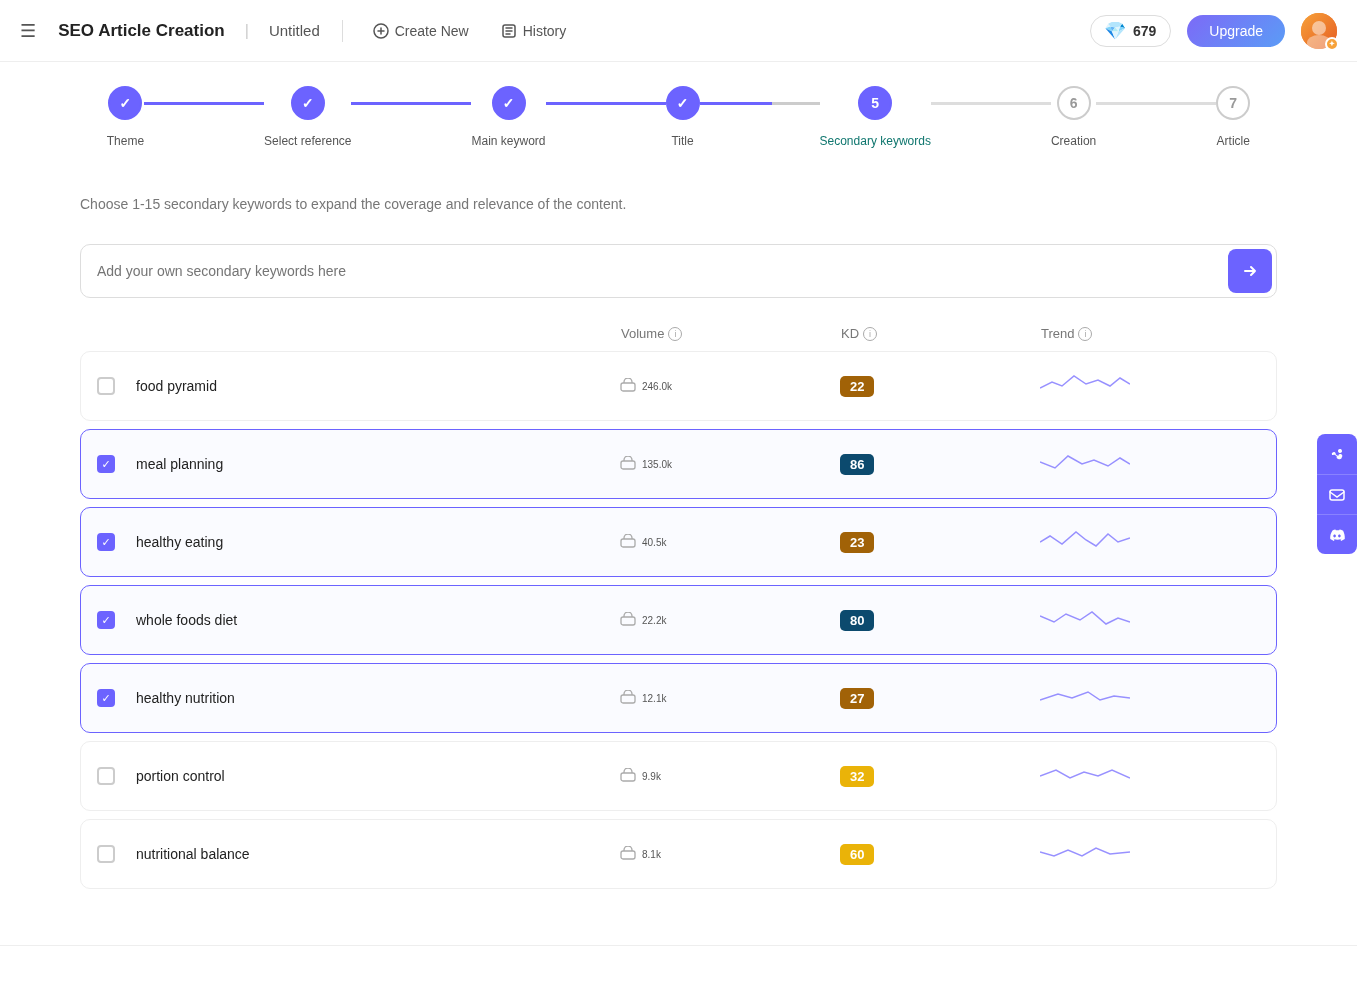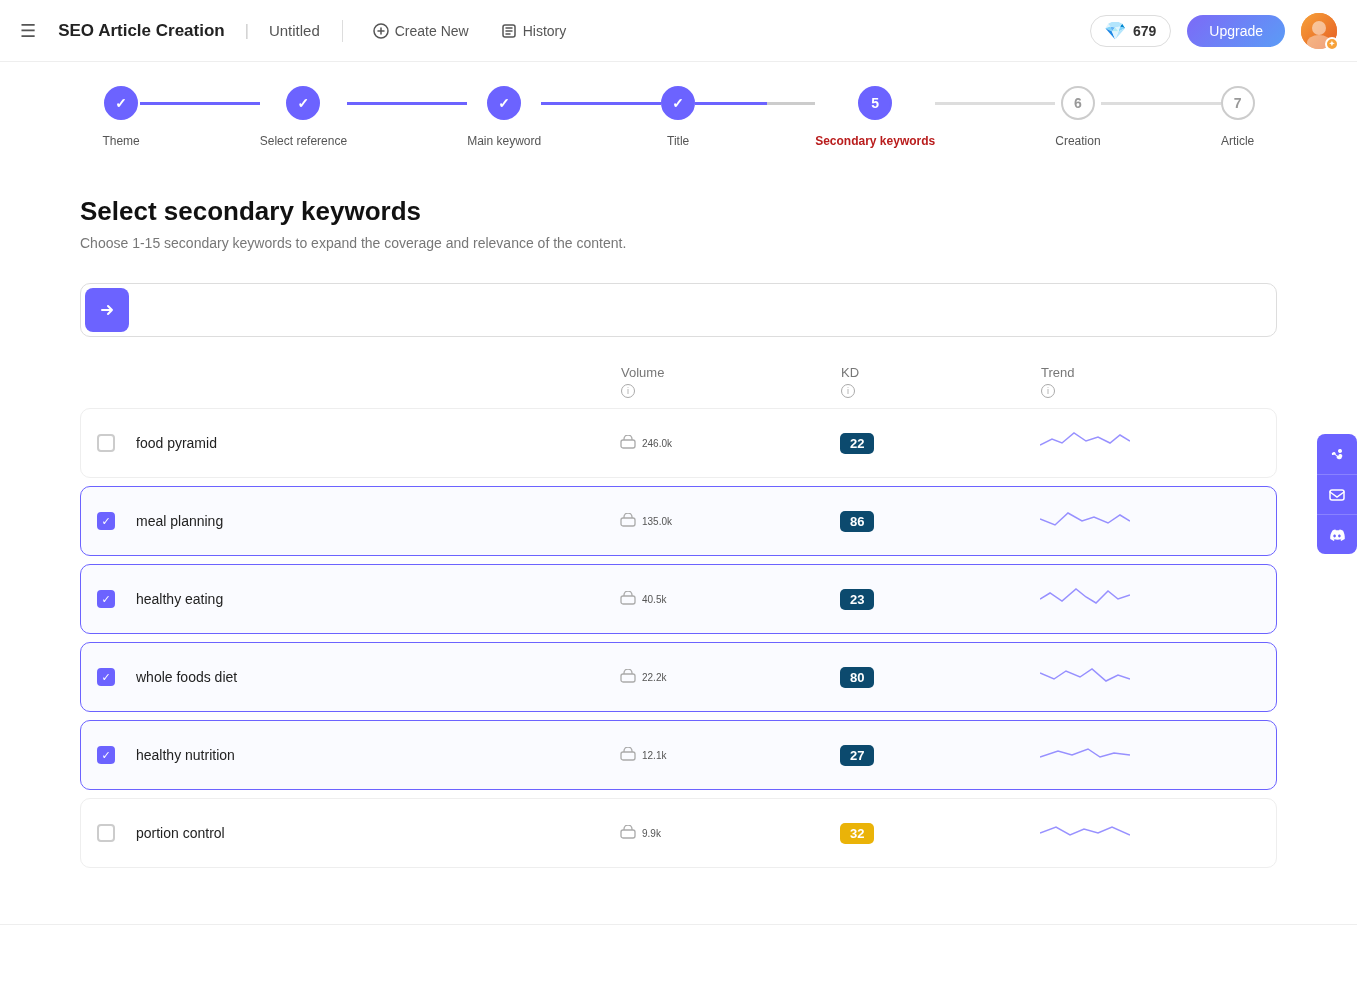--- a/index.html
+++ b/index.html
@@ -36,21 +36,21 @@
     .step-connector.pending { background: #ddd; }
     .step-circle {
       width: 34px; height: 34px; border-radius: 50%;
       display: flex; align-items: center; justify-content: center;
       font-size: 14px; font-weight: 700; border: 2px solid #ccc;
       background: #fff; color: #999;
     }
     .step-circle.done { background: #6c63ff; border-color: #6c63ff; color: #fff; }
     .step-circle.active { background: #6c63ff; border-color: #6c63ff; color: #fff; }
     .step-label { font-size: 12px; margin-top: 14px; text-align: left; color: #555; white-space: nowrap; }
-    .step-label.active { color: #b91c1c; font-weight: 700; }
+    .step-label.active { color: #0f766e; font-weight: 400; }
     .step-label.done { color: #555; }
 
     
     .main { padding: 32px 80px; }
     .page-title { font-size: 26px; font-weight: 700; color: #111; margin-bottom: 8px; }
     .page-desc { font-size: 14px; color: #777; margin-bottom: 32px; }
 
     
     .keyword-input-wrap {
       display: flex; align-items: center;
@@ -68,21 +68,21 @@
     }
 
     
     .kw-table { width: 100%; }
     .kw-header-row {
       display: grid;
       grid-template-columns: 1fr 220px 200px 220px;
       padding: 0 16px 10px;
       font-size: 13px; color: #777;
     }
-    .kw-header-cell { display: flex; align-items: flex-start; gap: 4px; flex-direction: column; }
+    .kw-header-cell { display: flex; align-items: flex-end; gap: 4px; }
     .info-icon { display: inline-flex; align-items: center; justify-content: center; width: 14px; height: 14px; border-radius: 50%; border: 1.5px solid #aaa; font-size: 9px; color: #aaa; }
 
     
     .kw-row {
       display: grid;
       grid-template-columns: 1fr 220px 200px 220px;
       align-items: center;
       border: 1.5px solid #eee;
       border-radius: 10px;
       padding: 14px 16px;
@@ -96,21 +96,21 @@
       width: 18px; height: 18px; border-radius: 4px;
       border: 2px solid #ccc; display: flex; align-items: center; justify-content: center;
       flex-shrink: 0;
     }
     .kw-checkbox.checked { background: #6c63ff; border-color: #6c63ff; color: #fff; font-size: 11px; }
     .kw-volume { display: flex; align-items: center; gap: 6px; font-size: 10px; color: #555; }
     .kd-badge {
       display: inline-block; padding: 3px 10px; border-radius: 5px;
       font-size: 13px; font-weight: 700; color: #fff;
     }
-    .kd-green { background: #0c4a6e; }
+    .kd-green { background: #a16207; }
     .kd-orange { background: #0c4a6e; }
     .kd-yellow { background: #eab308; }
 
     
     .trend-svg { width: 90px; height: 36px; }
 
     
     .bottom-bar {
       display: flex; align-items: center; justify-content: flex-end;
       padding: 20px 80px; gap: 16px;
@@ -214,24 +214,24 @@
   </div>
   <div class="step-connector pending"></div>
 
   <div class="step-item">
     <div class="step-circle" style="color:#999;">7</div>
     <div class="step-label">Article</div>
   </div>
 </div>
 
 <div class="main">
-  <div class="page-title">Select secondary keywords</div>
   <div class="page-desc">Choose 1-15 secondary keywords to expand the coverage and relevance of the content.</div>
 
   <div class="keyword-input-wrap">
+    <input class="keyword-input" type="text" placeholder="Add your own secondary keywords here" style="">
     <button class="keyword-input-btn">
       <svg width="18" height="18" viewBox="0 0 18 18" fill="none">
         <path d="M4 9h10M10 5l4 4-4 4" stroke="#fff" stroke-width="2" stroke-linecap="round" stroke-linejoin="round"></path>
       </svg>
     </button>
   </div>
 
   <div class="kw-table">
 
     <div class="kw-header-row">
@@ -375,20 +375,41 @@
       <div>
         <span class="kd-badge kd-yellow">32</span>
       </div>
       <div>
         <svg class="trend-svg" viewBox="0 0 90 36" fill="none">
           <polyline points="0,20 16,14 30,22 44,16 58,20 72,14 90,22" stroke="#6c63ff" stroke-width="1.5" fill="none" opacity="0.7"></polyline>
         </svg>
       </div>
     </div>
 
+    <div class="kw-row">
+      <div class="kw-row-name">
+        <div class="kw-checkbox"></div>
+        <span>nutritional balance</span>
+      </div>
+      <div class="kw-volume">
+        <svg width="16" height="16" viewBox="0 0 16 16" fill="none">
+            <rect x="1" y="5" width="14" height="8" rx="2" stroke="#aaa" stroke-width="1.3"></rect>
+            <path d="M4 5V4a4 4 0 018 0v1" stroke="#aaa" stroke-width="1.3"></path>
+          </svg>
+        <span>8.1k</span>
+      </div>
+      <div>
+        <span class="kd-badge kd-yellow">60</span>
+      </div>
+      <div>
+        <svg class="trend-svg" viewBox="0 0 90 36" fill="none">
+          <polyline points="0,18 14,22 28,16 42,22 56,14 70,20 90,18" stroke="#6c63ff" stroke-width="1.5" fill="none" opacity="0.7"></polyline>
+        </svg>
+      </div>
+    </div>
   </div>
 </div>
 
 <div class="bottom-bar">
   
   
   
 </div>
 
 <div class="right-sidebar">

